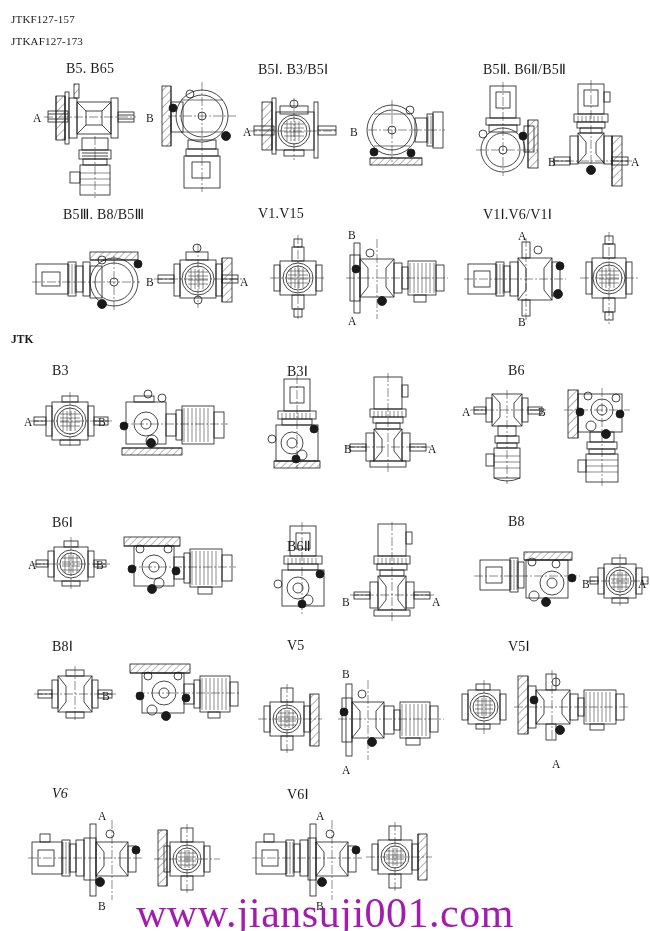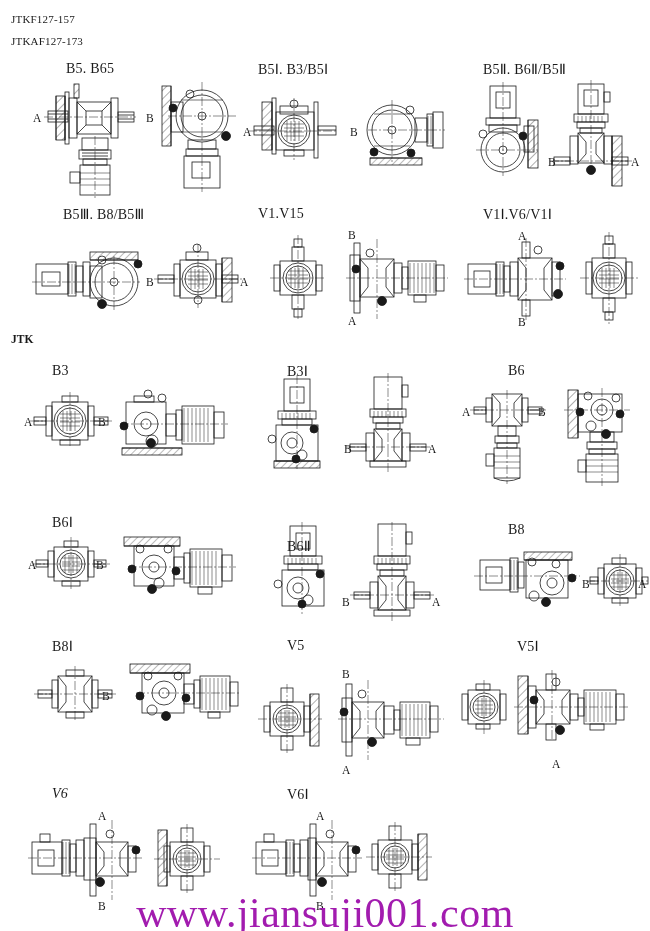--- a/index.html
+++ b/index.html
@@ -34,25 +34,25 @@
   <div class="cap" style="left:483px;top:206px;">V1Ⅰ.V6/V1Ⅰ</div>
 
   <div class="sect" style="left:11px;top:333px;font-weight:bold;">JTK</div>
 
   <div class="cap" style="left:52px;top:363px;">B3</div>
   <div class="cap" style="left:287px;top:363px;">B3Ⅰ</div>
   <div class="cap" style="left:508px;top:363px;">B6</div>
 
   <div class="cap" style="left:52px;top:514px;">B6Ⅰ</div>
   <div class="cap" style="left:287px;top:538px;">B6Ⅱ</div>
-  <div class="cap" style="left:508px;top:514px;margin-top:8px;">B8</div>
+  <div class="cap" style="left:508px;top:514px;">B8</div>
 
   <div class="cap" style="left:52px;top:638px;">B8Ⅰ</div>
   <div class="cap" style="left:287px;top:638px;text-align:right;">V5</div>
-  <div class="cap" style="left:508px;top:638px;margin-left:9px;">V5Ⅰ</div>
+  <div class="cap" style="left:508px;top:638px;">V5Ⅰ</div>
 
   <div class="cap" style="left:52px;top:786px;font-style:italic;">V6</div>
   <div class="cap" style="left:287px;top:786px;">V6Ⅰ</div>
 
   <div class="cell" style="left:30px;top:78px;">
     <svg width="215" height="122" viewBox="0 0 215 122">
       <defs>
         <pattern id="hx" width="6" height="6" patternTransform="rotate(45)" patternUnits="userSpaceOnUse">
           <line x1="0" y1="0" x2="0" y2="6" stroke="#1a1a1a" stroke-width="0.7"></line>
         </pattern>

